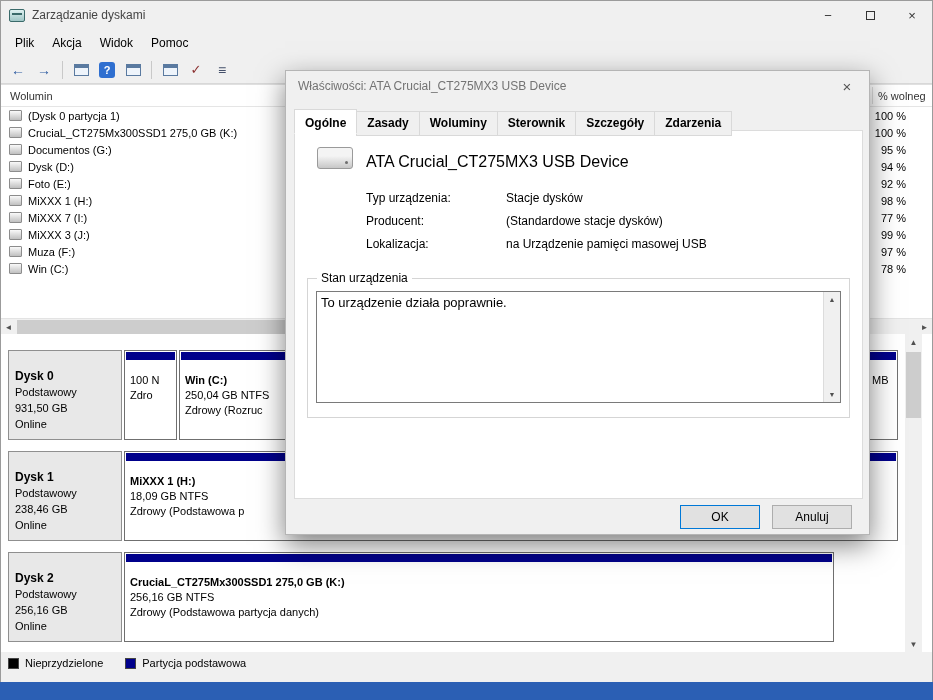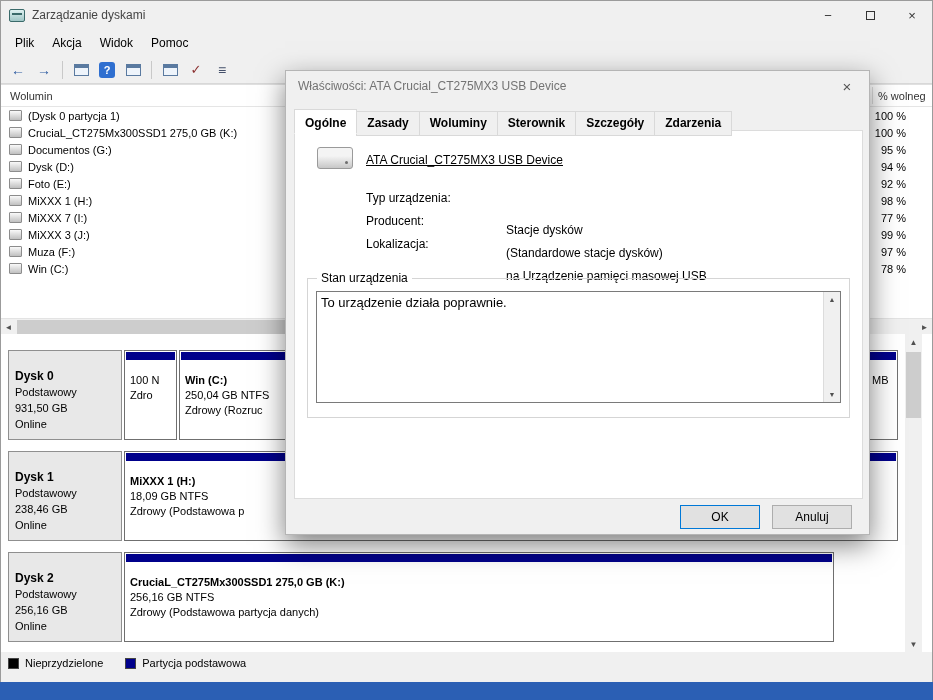--- a/index.html
+++ b/index.html
@@ -81,23 +81,23 @@
   .dialog { position:absolute; left:285px; top:70px; width:585px; height:465px; background:#f0f0f0; border:1px solid #b5b5b5; box-shadow:0 10px 26px rgba(0,0,0,.5); z-index:40; }
   .dlg-title { position:absolute; top:0; left:0; right:0; height:30px; display:flex; align-items:center; padding-left:12px; }
   .dlg-title-text { font-size:12px; color:#737373; }
   .dlg-close { margin-left:auto; width:44px; height:30px; display:flex; align-items:center; justify-content:center; font-size:15px; color:#555; }
   .tabs { position:absolute; left:8px; top:38px; display:flex; z-index:3;font-weight:bold; }
   .tab { font-size:12px; padding:4px 10px 3px; background:#f0f0f0; border:1px solid #d9d9d9; margin-right:-1px; position:relative; top:2px; }
   .tab.active { background:#fff; border-bottom-color:#fff; top:0; padding-top:6px; z-index:4; }
   .tabpanel { position:absolute; left:8px; top:59px; width:569px; height:369px; background:#fff; border:1px solid #dcdcdc; z-index:2; }
   .drive-ico { position:absolute; left:22px; top:16px; width:36px; height:22px; border:1px solid #9a9a9a; border-radius:3px; background:linear-gradient(#f4f4f4 40%,#c7c7c7); }
   .drive-ico::after { content:""; position:absolute; right:4px; bottom:4px; width:3px; height:3px; border-radius:50%; background:#6e6e6e; }
-  .dev-name { position:absolute; left:71px; top:22px; font-size:12px;text-decoration:underline; }
+  .dev-name { position:absolute; left:71px; top:22px; font-size:16px; }
   .fld-label { position:absolute; left:71px; font-size:12px; }
-  .fld-value { position:absolute; left:211px; font-size:12px;margin-top:32px; }
+  .fld-value { position:absolute; left:211px; font-size:12px; }
   .groupbox { position:absolute; left:12px; top:147px; width:543px; height:140px; border:1px solid #d5d5d5; }
   .gb-label { position:absolute; left:9px; top:-8px; background:#fff; padding:0 4px; font-size:12px; }
   .statusbox { position:absolute; left:8px; top:12px; right:8px; height:112px; border:1px solid #7a7a7a; background:#fff; }
   .status-text { position:absolute; left:4px; top:3px; right:22px; font-size:13px; }
   .sb-scroll { position:absolute; top:0; right:0; bottom:0; width:17px; background:#f0f0f0; border-left:1px solid #dcdcdc; }
   .sb-arrow { position:absolute; left:0; width:16px; height:15px; display:flex; align-items:center; justify-content:center; font-size:7px; color:#505050; }
   .btn { position:absolute; width:80px; height:24px; background:#e1e1e1; border:1px solid #adadad; font-size:12px; display:flex; align-items:center; justify-content:center; }
   .btn-ok { left:394px; top:434px; border-color:#0078d7; }
   .btn-cancel { left:486px; top:434px; }
 </style>

